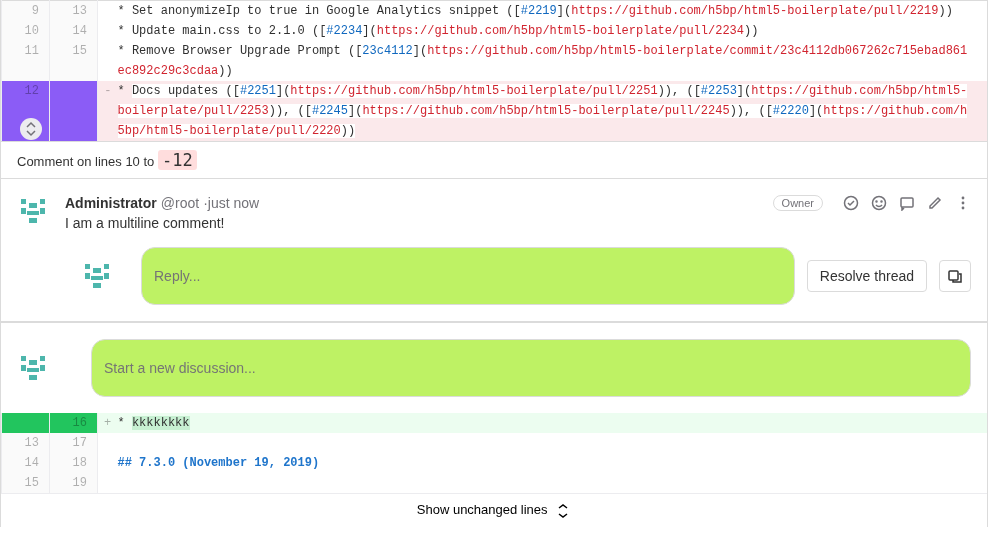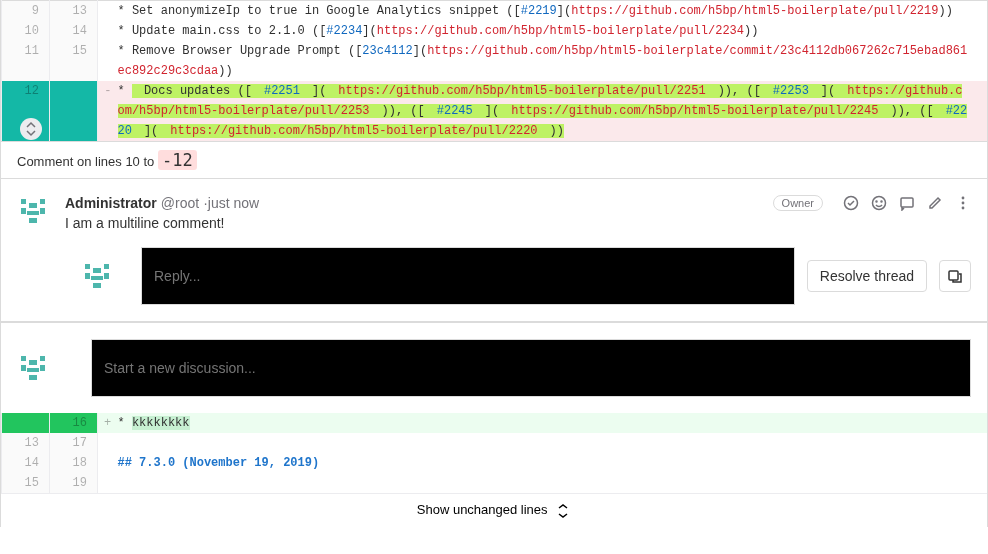--- a/index.html
+++ b/index.html
@@ -3,23 +3,23 @@
 <meta charset="utf-8">
 <style>
 * { box-sizing: border-box; margin: 0; padding: 0; }
 body { font-family: -apple-system, BlinkMacSystemFont, "Segoe UI", Helvetica, Arial, sans-serif; font-size: 14px; color: #303030; background: #fff; width: 988px; }
 .diff-table { width: 100%; border-collapse: collapse; font-family: "SFMono-Regular", Consolas, "Liberation Mono", Menlo, monospace; font-size: 12px; line-height: 20px; }
 .ln { width: 48px; min-width:48px; text-align: right; padding: 0 10px 0 5px; color: rgba(0,0,0,0.3); background: #fafafa; border-right: 1px solid #ececef; user-select: none; vertical-align: top; }
 .ln.old { border-left: 1px solid #ececef; }
 .sign { width: 20px; text-align: center; color: rgba(0,0,0,0.3); vertical-align: top; user-select: none;}
 .code { padding: 0 1.5em 0 0; white-space: pre-wrap; word-break: break-all; vertical-align: top;}
 .code .pre { white-space: pre-wrap; word-break: break-all; }
-tr.del .ln { background: #14b8a6; }
+tr.del .ln { background: #8b5cf6; }
 tr.del .sign, tr.del .code { background: #fbe9eb; }
-tr.del .hl { background: #bef264; padding-left: 12px; }
+tr.del .hl { background: #ffffff; }
 tr.add .ln { background: #22c55e; }
 tr.add .sign, tr.add .code { background: #ecfdf0; }
 tr.add .hl { background: #c7f0d2; }
 .tk-link { color: #1068bf; }
 .tk-str { color: #d1242f; }
 .tk-head { color: #1f75cb; font-weight:bold;}
 .expand-btn { position: absolute; left: 19px; top: 118px; width: 22px; height: 22px; background: #ececef; border-radius: 11px; display:flex; align-items:center; justify-content:center; color:#737278; cursor:pointer; font-size:12px;}
 .comment-scope { padding: 8px 16px; font-size: 13px; color: #333; border-top: 1px solid #dbdbdb;}
 .badge-line { background: #fdd; padding: 0 4px; border-radius: 3px; font-family: monospace; font-size:17px;}
 .thread { border: 1px solid #dbdbdb; border-left:none; border-right:none; padding: 16px; background: #fff;}
@@ -30,21 +30,21 @@
 .thread-head { display:flex; margin-bottom: 4px;}
 .thread-head .name { font-weight:600; color:#333; }
 .thread-head .user { color:#737278; margin-left:4px;}
 .thread-head .time { color:#737278; }
 .owner-badge { border:1px solid #dbdbdb; border-radius: 10px; padding: 1px 8px; font-size: 11px; color:#737278; margin-right:8px;}
 .thread-actions { margin-left:auto; display:flex; align-items:center; gap:12px; color:#737278;}
 .thread-actions .ic { cursor:pointer; display:flex; align-items:center; justify-content:center; width:16px; height:16px;}
 .comment-text { color:#333; margin-bottom: 16px; margin-top:4px;}
 .reply-row { display:flex; gap:12px; align-items:center; margin-left:16px;}
 .reply-avatar { width:32px; height:32px; }
-.reply-input { flex:1; border:1px solid #dbdbdb; border-radius:1px; padding: 20px 12px; color:#737278; font-size:14px; background:#000000;}
+.reply-input { flex:1; border:1px solid #dbdbdb; border-radius:14px; padding: 20px 12px; color:#737278; font-size:14px; background:#bef264;}
 .btn { border:1px solid #dbdbdb; background:#fff; border-radius:4px; padding: 7px 12px; font-size:14px; color:#333; cursor:pointer; display:flex; align-items:flex-start; gap:6px;}
 .new-disc { display:flex; gap:26px; align-items:center; padding: 16px; border-top:1px solid #dbdbdb;}
 .show-more { text-align:center; padding: 8px; color:#000000; font-size:13px; cursor:pointer; border-top:1px solid #ececef;}
 svg.ico { width:16px; height:16px; stroke:currentColor; fill:none; stroke-width:1.5;}
 svg.ico-fill { width:16px; height:16px; fill:currentColor;}
 .top-border { border-top:1px solid #dbdbdb;}
 .outer { border-left:1px solid #dbdbdb; border-right:1px solid #dbdbdb; position:relative;}
 </style>
 </head>
 <body>

